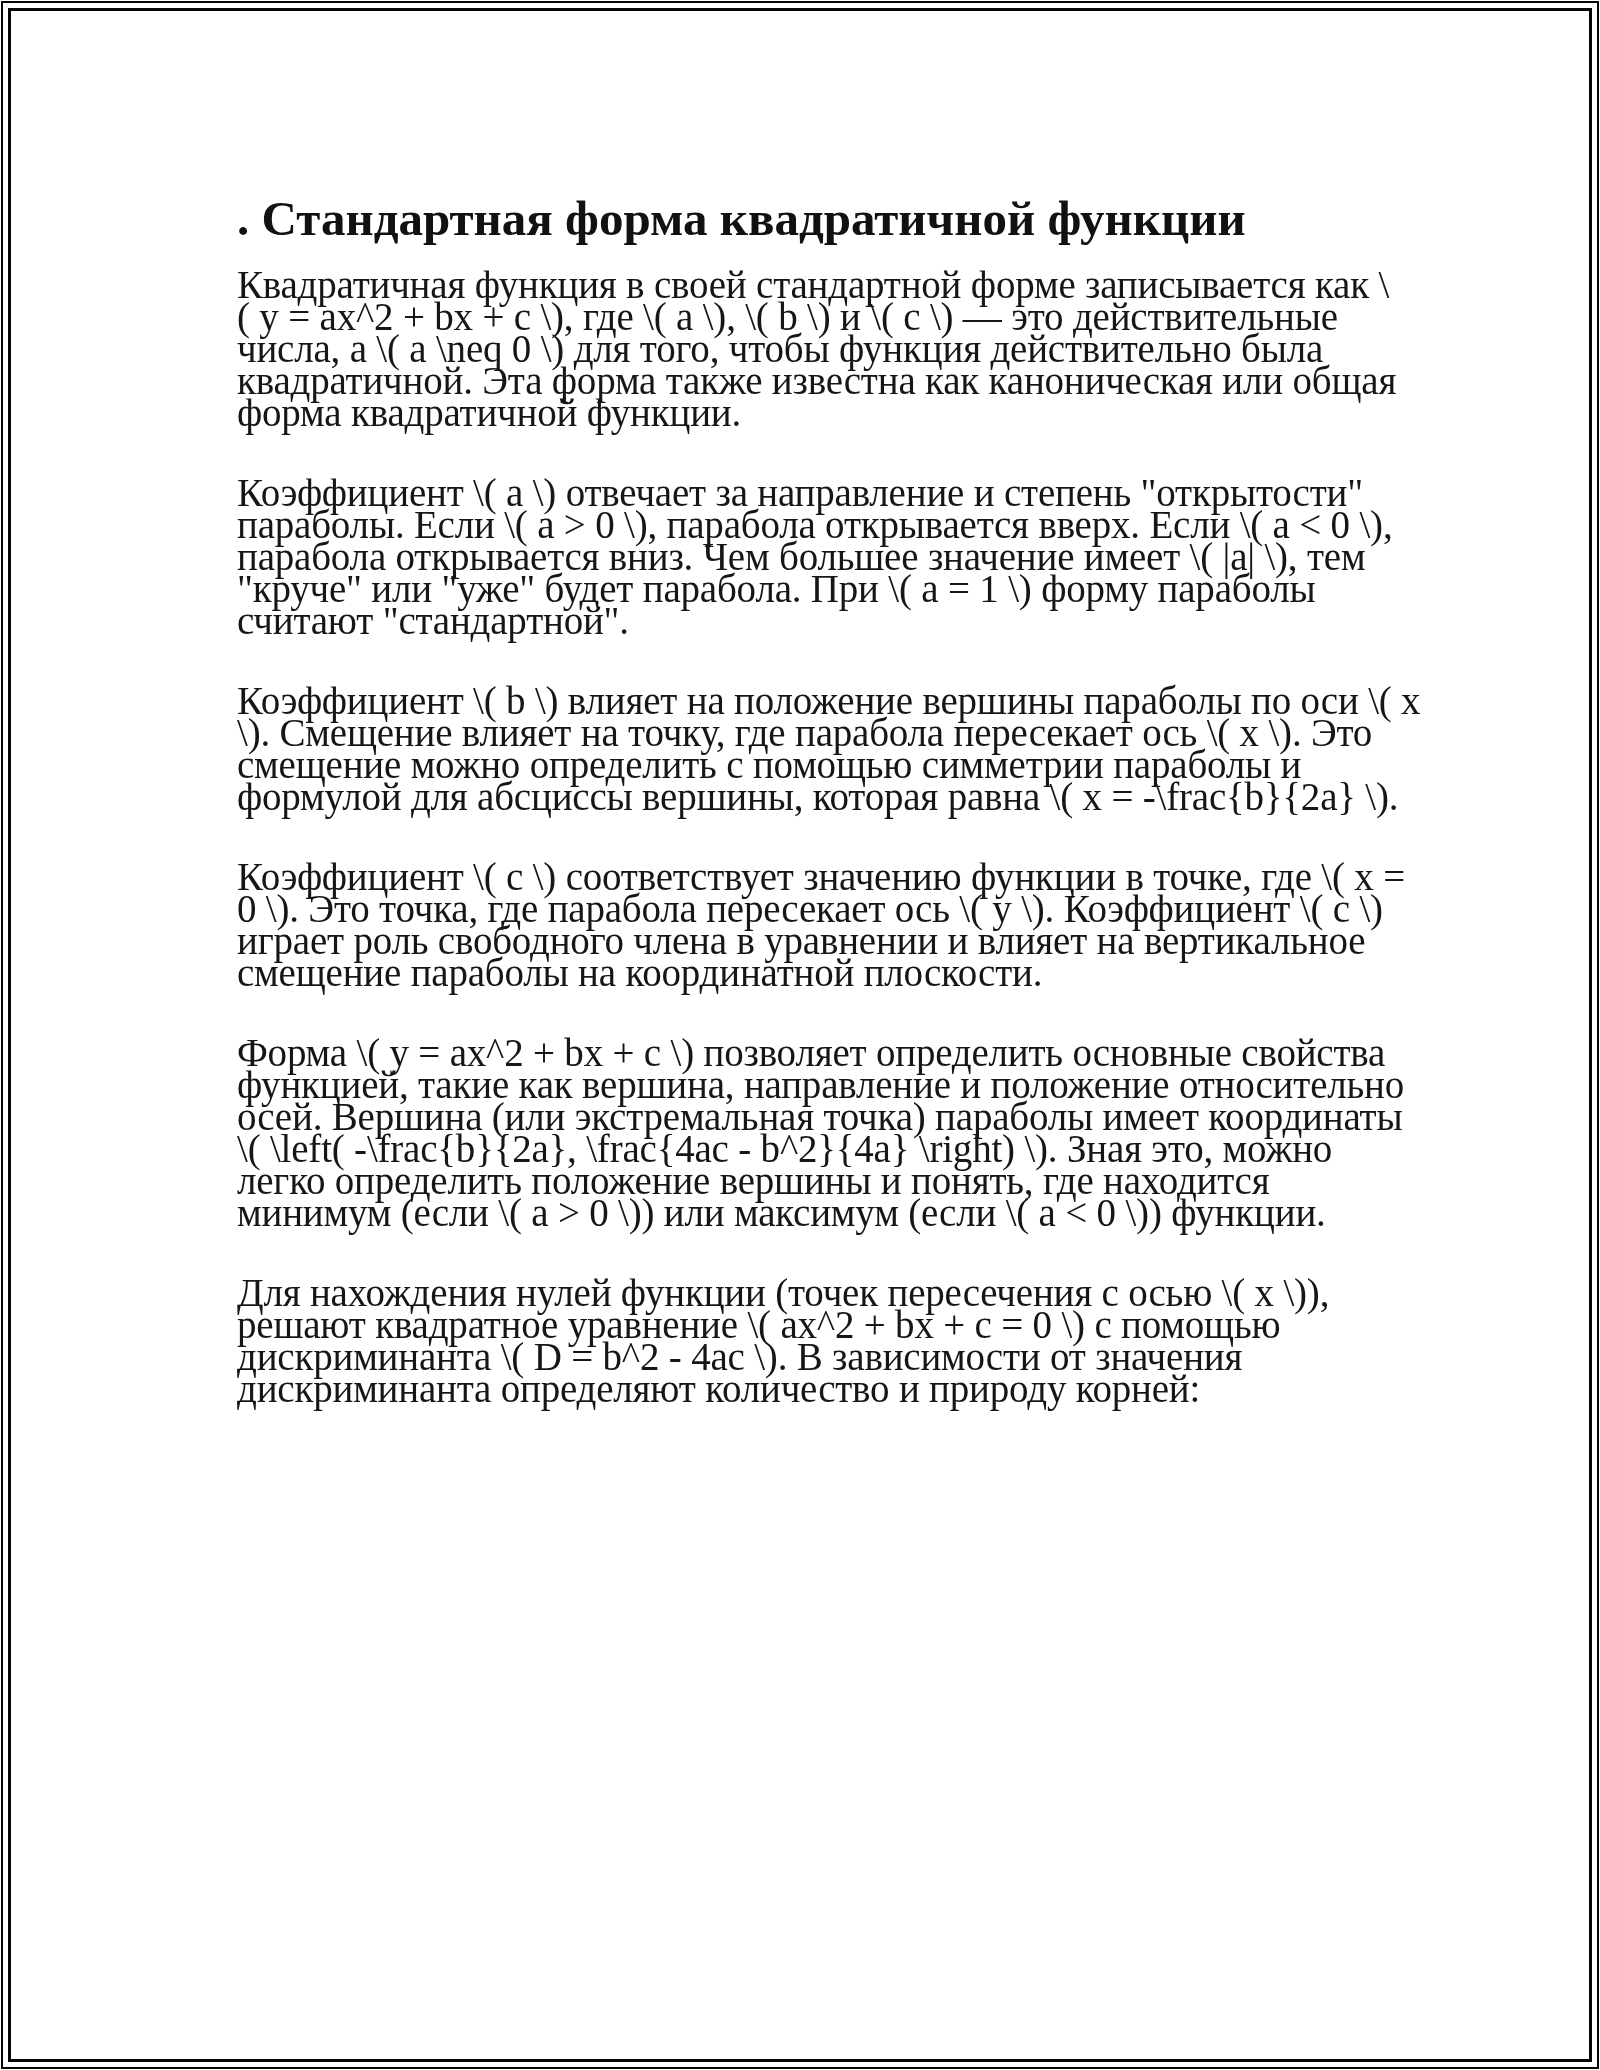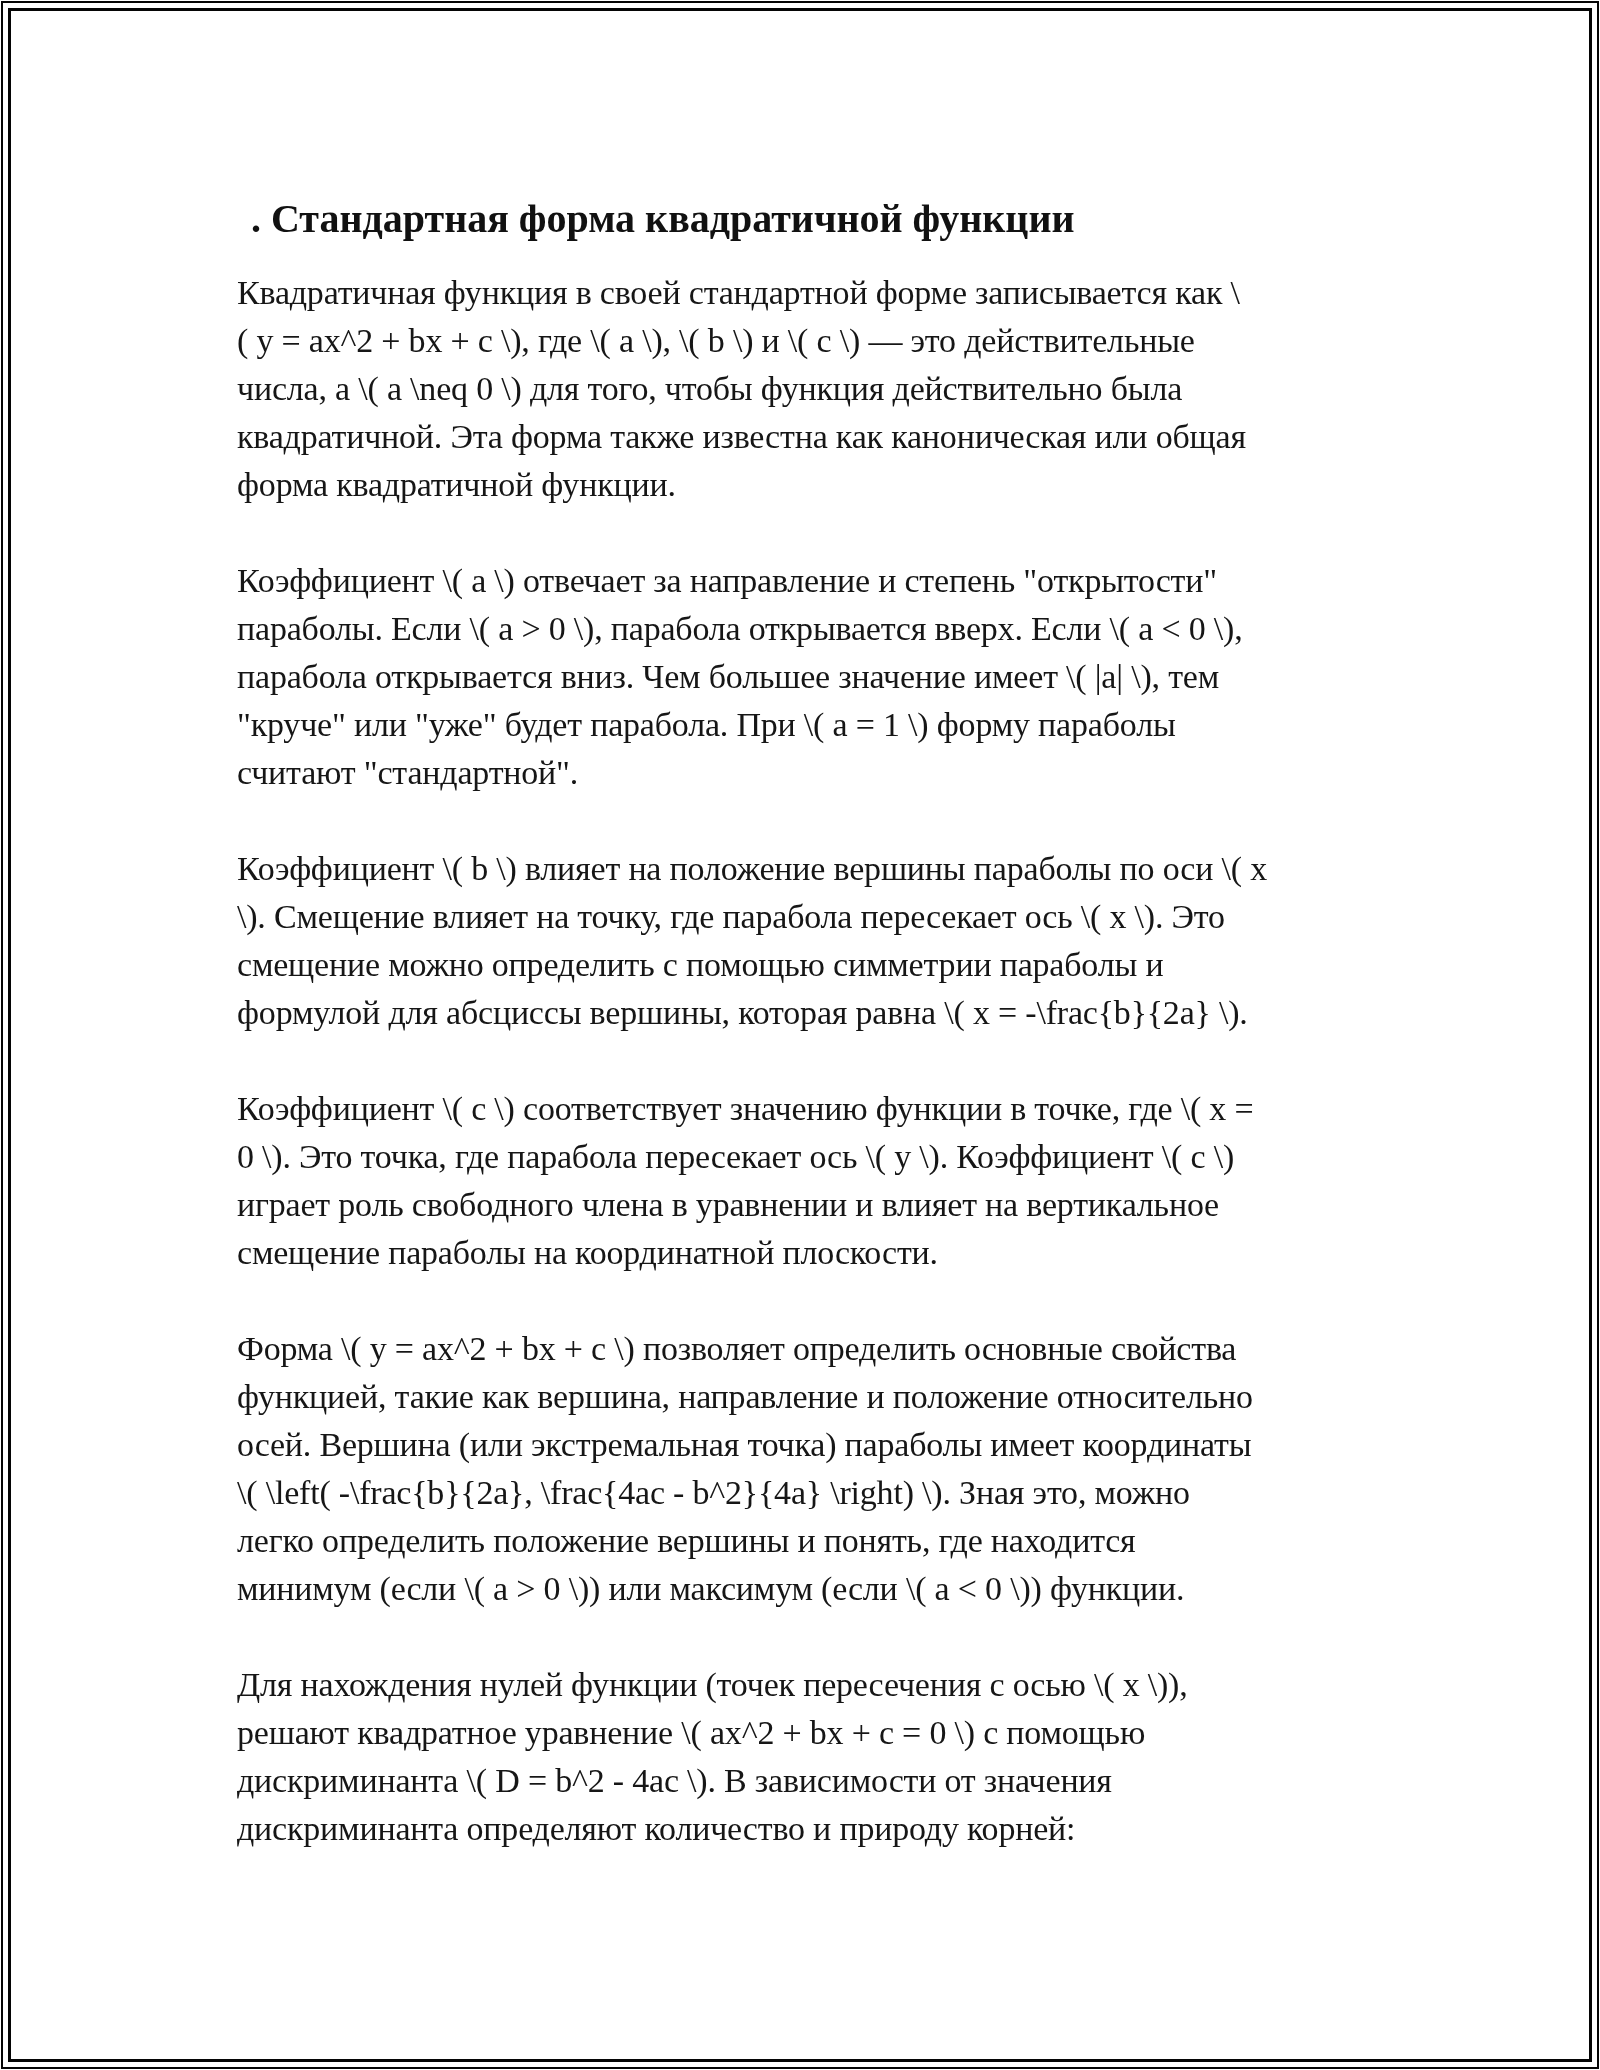--- a/index.html
+++ b/index.html
@@ -28,30 +28,30 @@
     pointer-events: none;
   }
   .content {
     position: absolute;
     left: 237px;
     top: 197px;
     width: 1280px;
     color: #161616;
   }
   .doc-heading {
-    font-size: 40px;
+    font-size: 49px;
     line-height: 44px;
     font-weight: bold;
-    margin: 0 0 28px 14px;
+    margin: 0 0 28px 0;
     color: #111111;
     letter-spacing: 0px;
   }
   .doc-paragraph {
-    font-size: 34px;
-    line-height: 48px;
+    font-size: 39px;
+    line-height: 32px;
     margin: 0 0 48px 0;
     white-space: pre-line;
     letter-spacing: -0.2px;
   }
   .doc-paragraph:last-child {
     margin-bottom: 16px;
   }
 </style>
 </head>
 <body>

